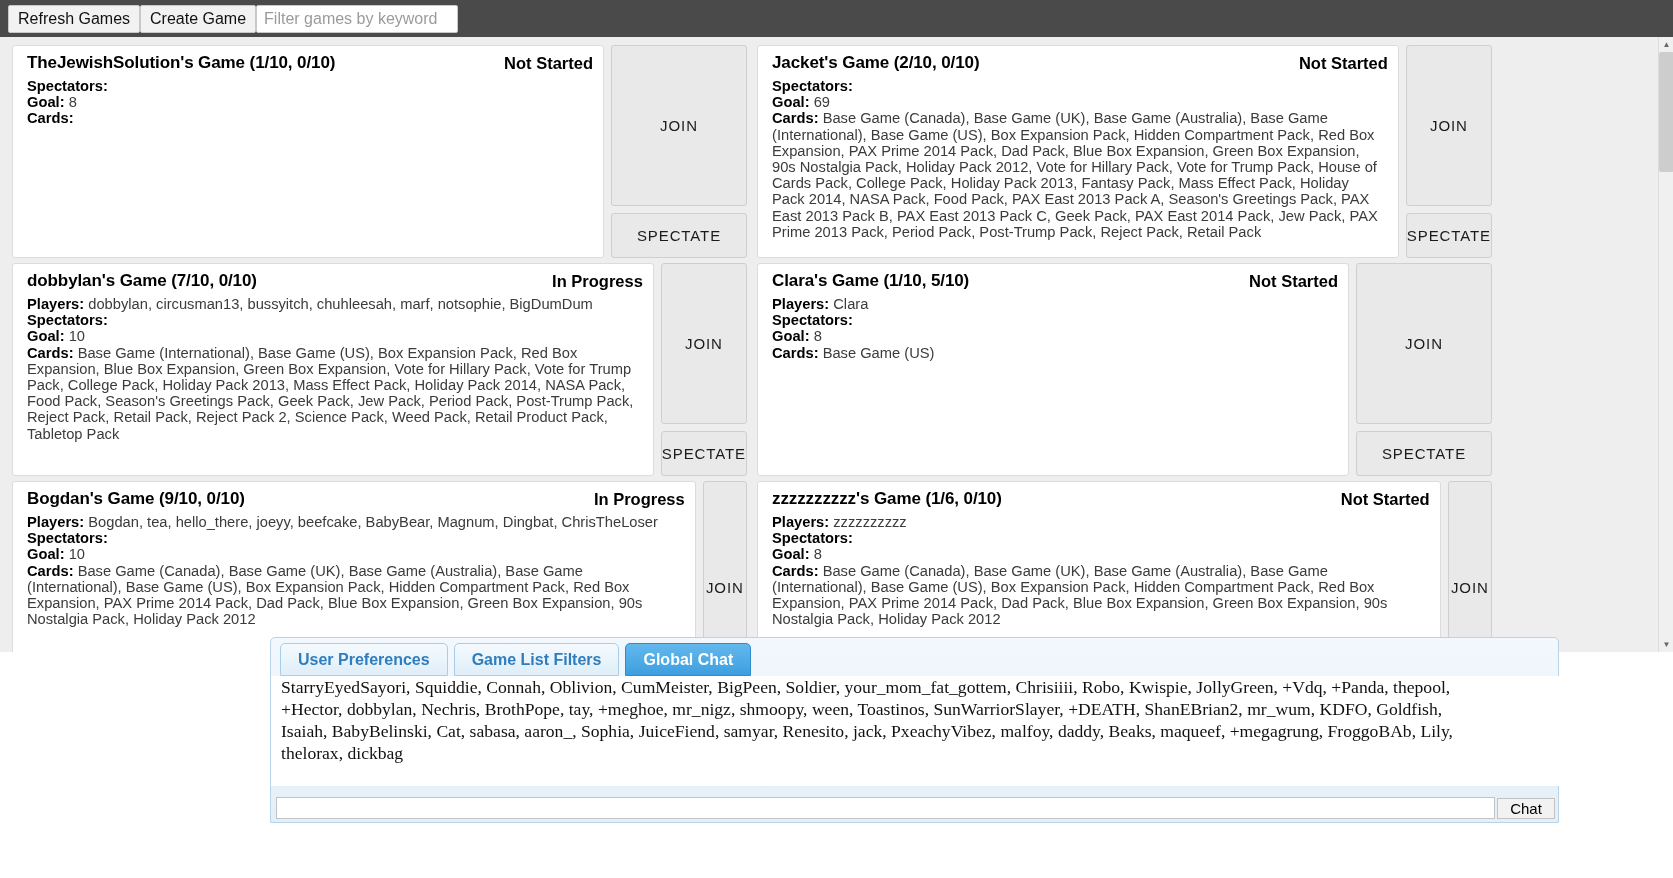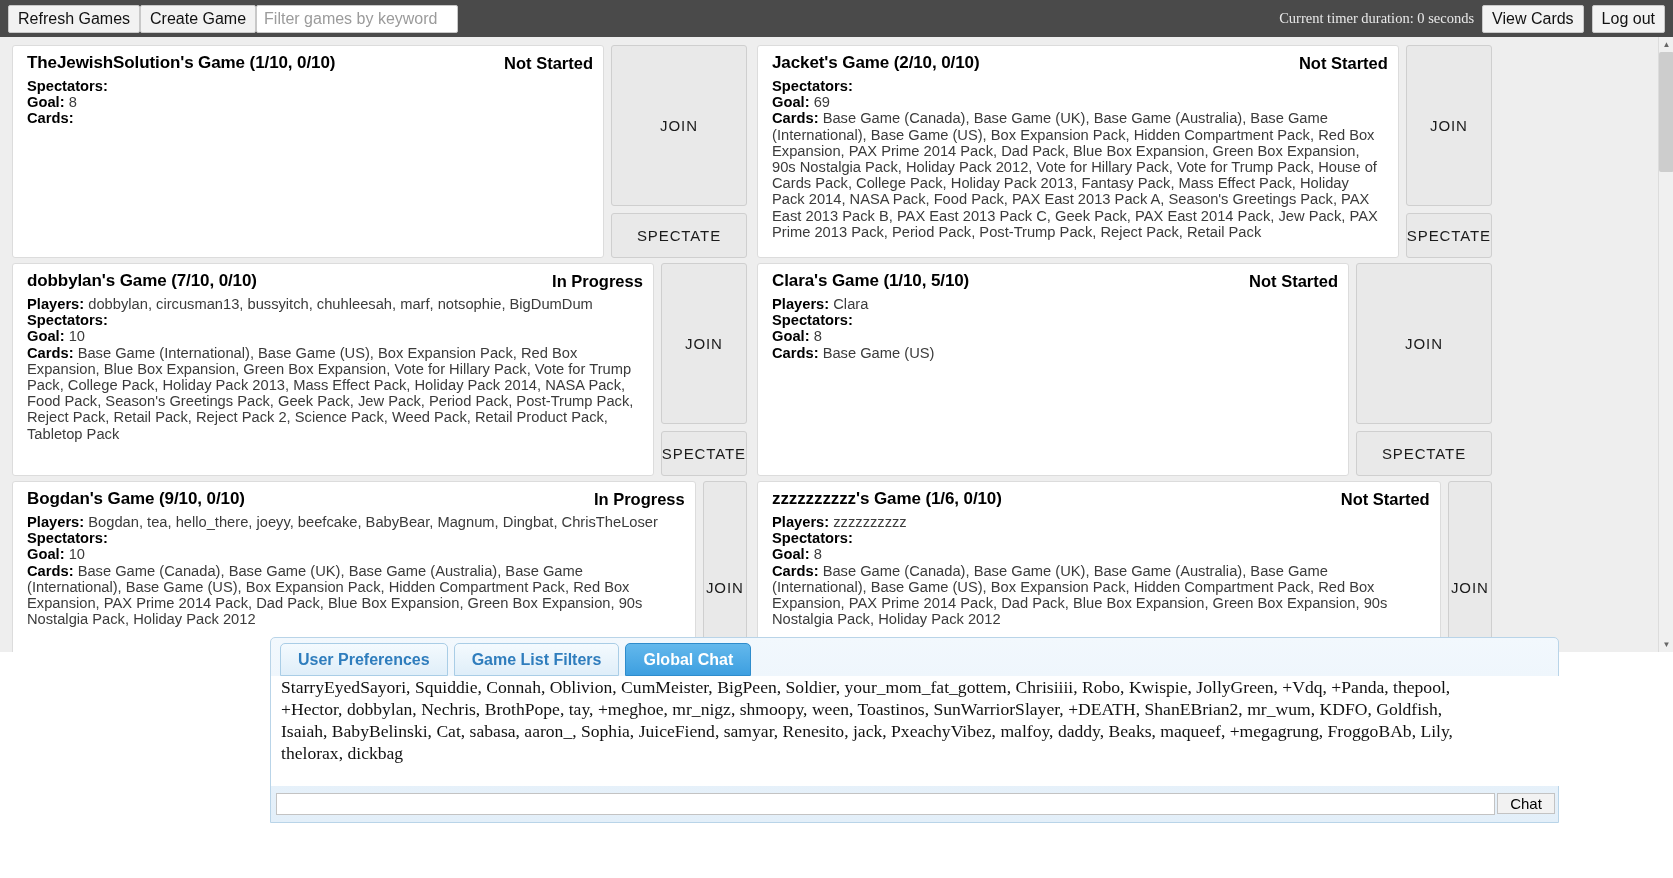--- a/index.html
+++ b/index.html
@@ -190,21 +190,21 @@
     font-family: "Liberation Serif", serif;
     font-size: 17.6px;
     line-height: 22px;
     color: #111;
     white-space: nowrap;
   }
   #chat-row {
     position: absolute;
     left: 0; bottom: 3px;
     width: 1289px; height: 26px;
-    display: flex; align-items: flex-start;
+    display: flex; align-items: flex-end;
     padding: 0 5px;
   }
   #chat-input {
     flex: 1 1 auto;
     border: 1px solid #c3c3c3;
     background: #fff;
     font-family: "Liberation Sans", sans-serif;
     font-size: 14px;
     padding: 2px 6px;
   }
@@ -229,25 +229,20 @@
 </head>
 <body>
 
 <div id="bottom-strip"></div>
 
 <div id="topbar">
   <div class="tb-left">
     <button class="btn">Refresh Games</button>
     <button class="btn">Create Game</button>
     <input id="filter-input" type="text" placeholder="Filter games by keyword" style="">
-  </div>
-  <div class="tb-right">
-    <span id="timer-text">Current timer duration: 0 seconds</span>
-    <button class="btn">View Cards</button>
-    <button class="btn">Log out</button>
   </div>
 </div>
 
 <div id="gamelist-wrap">
   <div id="gamelist">
       <div class="game-slot">
         <div class="game-card">
           <div class="game-head">
             <div class="game-title">TheJewishSolution's Game (1/10, 0/10)</div>
             <div class="game-status">Not Started</div>

